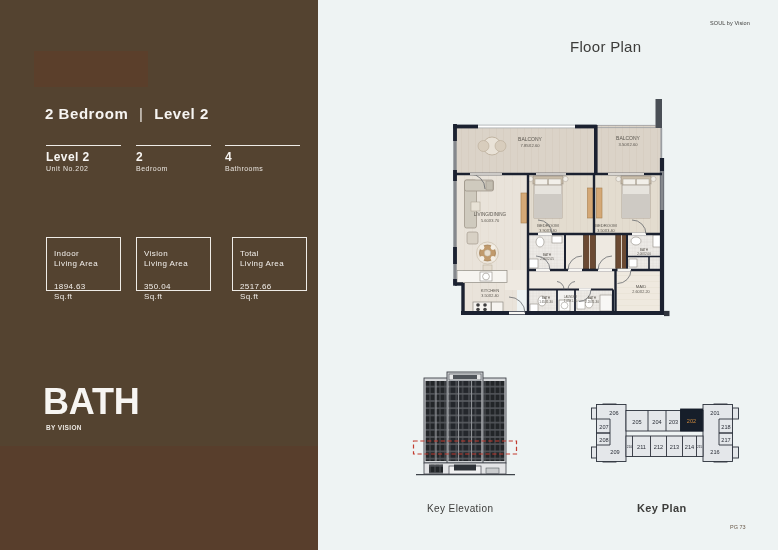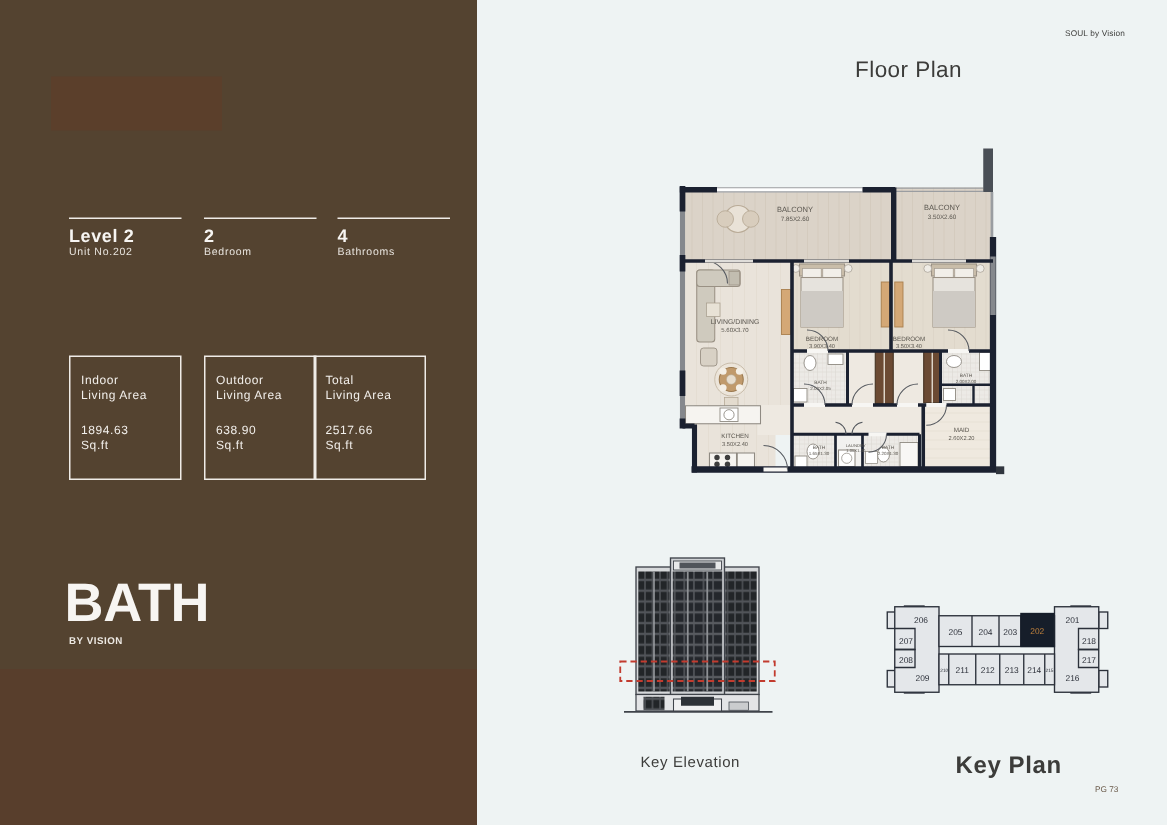--- a/index.html
+++ b/index.html
@@ -8,37 +8,38 @@
 
 .left{position:absolute;left:0;top:0;width:318px;height:550px;background:#544330;color:#fff}
 .toprect{position:absolute;left:34px;top:51px;width:114px;height:36px;background:#5b3f2b}
 .botshade{position:absolute;left:0;top:446px;width:318px;height:104px;background:#583e2c}
 .h1{position:absolute;left:45px;top:105px;font-size:15px;font-weight:bold;letter-spacing:0.55px;color:#f7f5f2}
 .h1 .sep{font-weight:300;padding:0 6px;color:#e8e4de}
 .col{position:absolute;top:145px;width:75px}
 .col .rule{height:1px;background:#efece7;margin-bottom:5px}
 .col .big{font-size:12px;font-weight:bold;letter-spacing:0.4px;line-height:13px;color:#f7f5f2}
 .col .sm{font-size:7px;letter-spacing:0.5px;margin-top:1px;color:#e9e5df}
-.box{position:absolute;top:237px;width:75px;height:83px;box-sizing:border-box;border:1px solid #efece7;font-size:8px;letter-spacing:0.4px;line-height:10px;color:#f2efeb;padding:11px 12px 0 7px}
+.box{position:absolute;top:237px;width:75px;height:54px;box-sizing:border-box;border:1px solid #efece7;font-size:8px;letter-spacing:0.4px;line-height:10px;color:#f2efeb;padding:11px 12px 0 7px}
 .box .l2{margin-top:0}
 .box .num{margin-top:13px}
 .soul{position:absolute;left:43px;top:381px;font-size:36px;font-weight:bold;letter-spacing:-0.2px;color:#f7f5f2}
 .byv{position:absolute;left:46px;top:424px;font-size:6.5px;font-weight:bold;letter-spacing:0.35px;color:#ece8e2}
 
 .soulby{position:absolute;left:710px;top:20px;font-size:5.5px;color:#3c3c3a;letter-spacing:0.1px}
 .fptitle{position:absolute;left:570px;top:38px;font-size:15px;font-weight:normal;letter-spacing:0.3px;color:#3c3c3a}
 .keyel{position:absolute;left:427px;top:503px;font-size:10px;font-weight:normal;letter-spacing:0.4px;color:#3c3c3a}
-.keypl{position:absolute;left:637px;top:502px;font-size:16px;font-weight:bold;letter-spacing:0.4px;color:#3c3c3a}
+.keypl{position:absolute;left:637px;top:502px;font-size:11px;font-weight:bold;letter-spacing:0.4px;color:#3c3c3a}
 .pg{position:absolute;left:730px;top:524px;font-size:5.5px;color:#6a5a4a}
 </style>
 </head>
 <body>
 <div class="left">
   <div class="toprect"></div>
   <div class="botshade"></div>
+  <div class="h1">2 Bedroom <span class="sep">|</span> Level 2</div>
   <div class="col" style="left:46px">
     <div class="rule"></div>
     <div class="big">Level 2</div>
     <div class="sm">Unit No.202</div>
   </div>
   <div class="col" style="left:136px">
     <div class="rule"></div>
     <div class="big">2</div>
     <div class="sm">Bedroom</div>
   </div>
@@ -47,26 +48,26 @@
     <div class="big">4</div>
     <div class="sm">Bathrooms</div>
   </div>
   <div class="box" style="left:46px">
     <div>Indoor</div>
       <div class="l2">Living Area</div>
     <div class="num">1894.63</div>
       <div>Sq.ft</div>
   </div>
   <div class="box" style="left:136px">
-    <div>Outdoor</div>
+    <div>Vision</div>
       <div class="l2">Living Area</div>
-    <div class="num">638.90</div>
+    <div class="num">350.04</div>
       <div>Sq.ft</div>
   </div>
-  <div class="box" style="left:209px">
+  <div class="box" style="left:232px">
     <div>Total</div>
       <div class="l2">Living Area</div>
     <div class="num">2517.66</div>
       <div>Sq.ft</div>
   </div>
   <div class="soul">BATH</div>
   <div class="byv">BY VISION</div>
 </div>
 <div class="soulby">SOUL by Vision</div>
 <div class="fptitle">Floor Plan</div>

